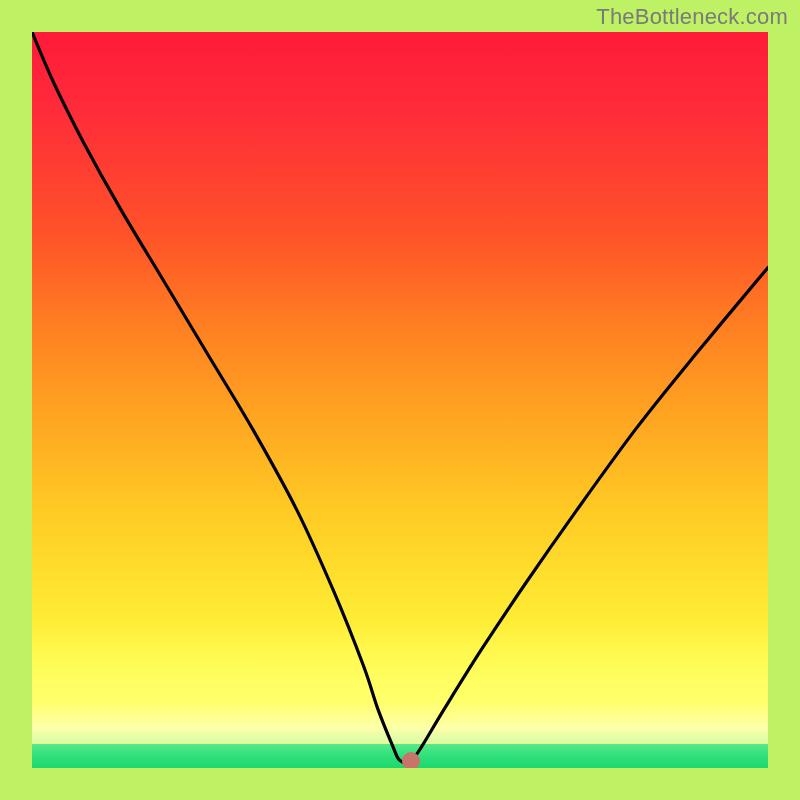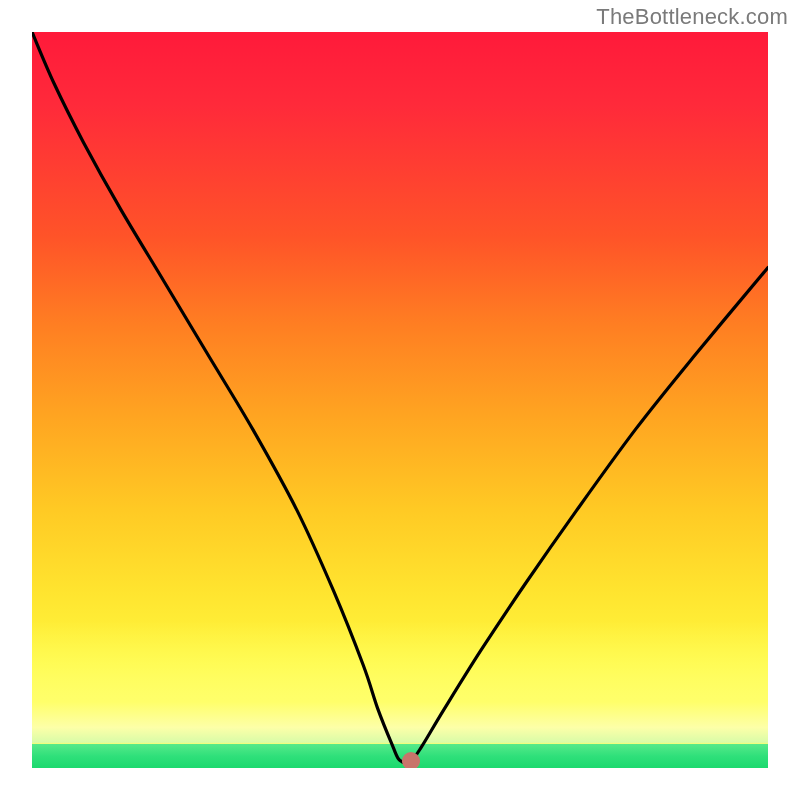--- a/index.html
+++ b/index.html
@@ -7,21 +7,21 @@
     padding: 0;
     width: 800px;
     height: 800px;
     background: #000;
     font-family: Arial, Helvetica, sans-serif;
   }
   .container {
     position: relative;
     width: 800px;
     height: 800px;
-    background: #ffffff;
+    background: #bef264;
   }
   .watermark {
     position: absolute;
     top: 4px;
     right: 12px;
     color: #7a7a7a;
     font-size: 22px;
     font-weight: 400;
     letter-spacing: 0.2px;
     z-index: 20;

